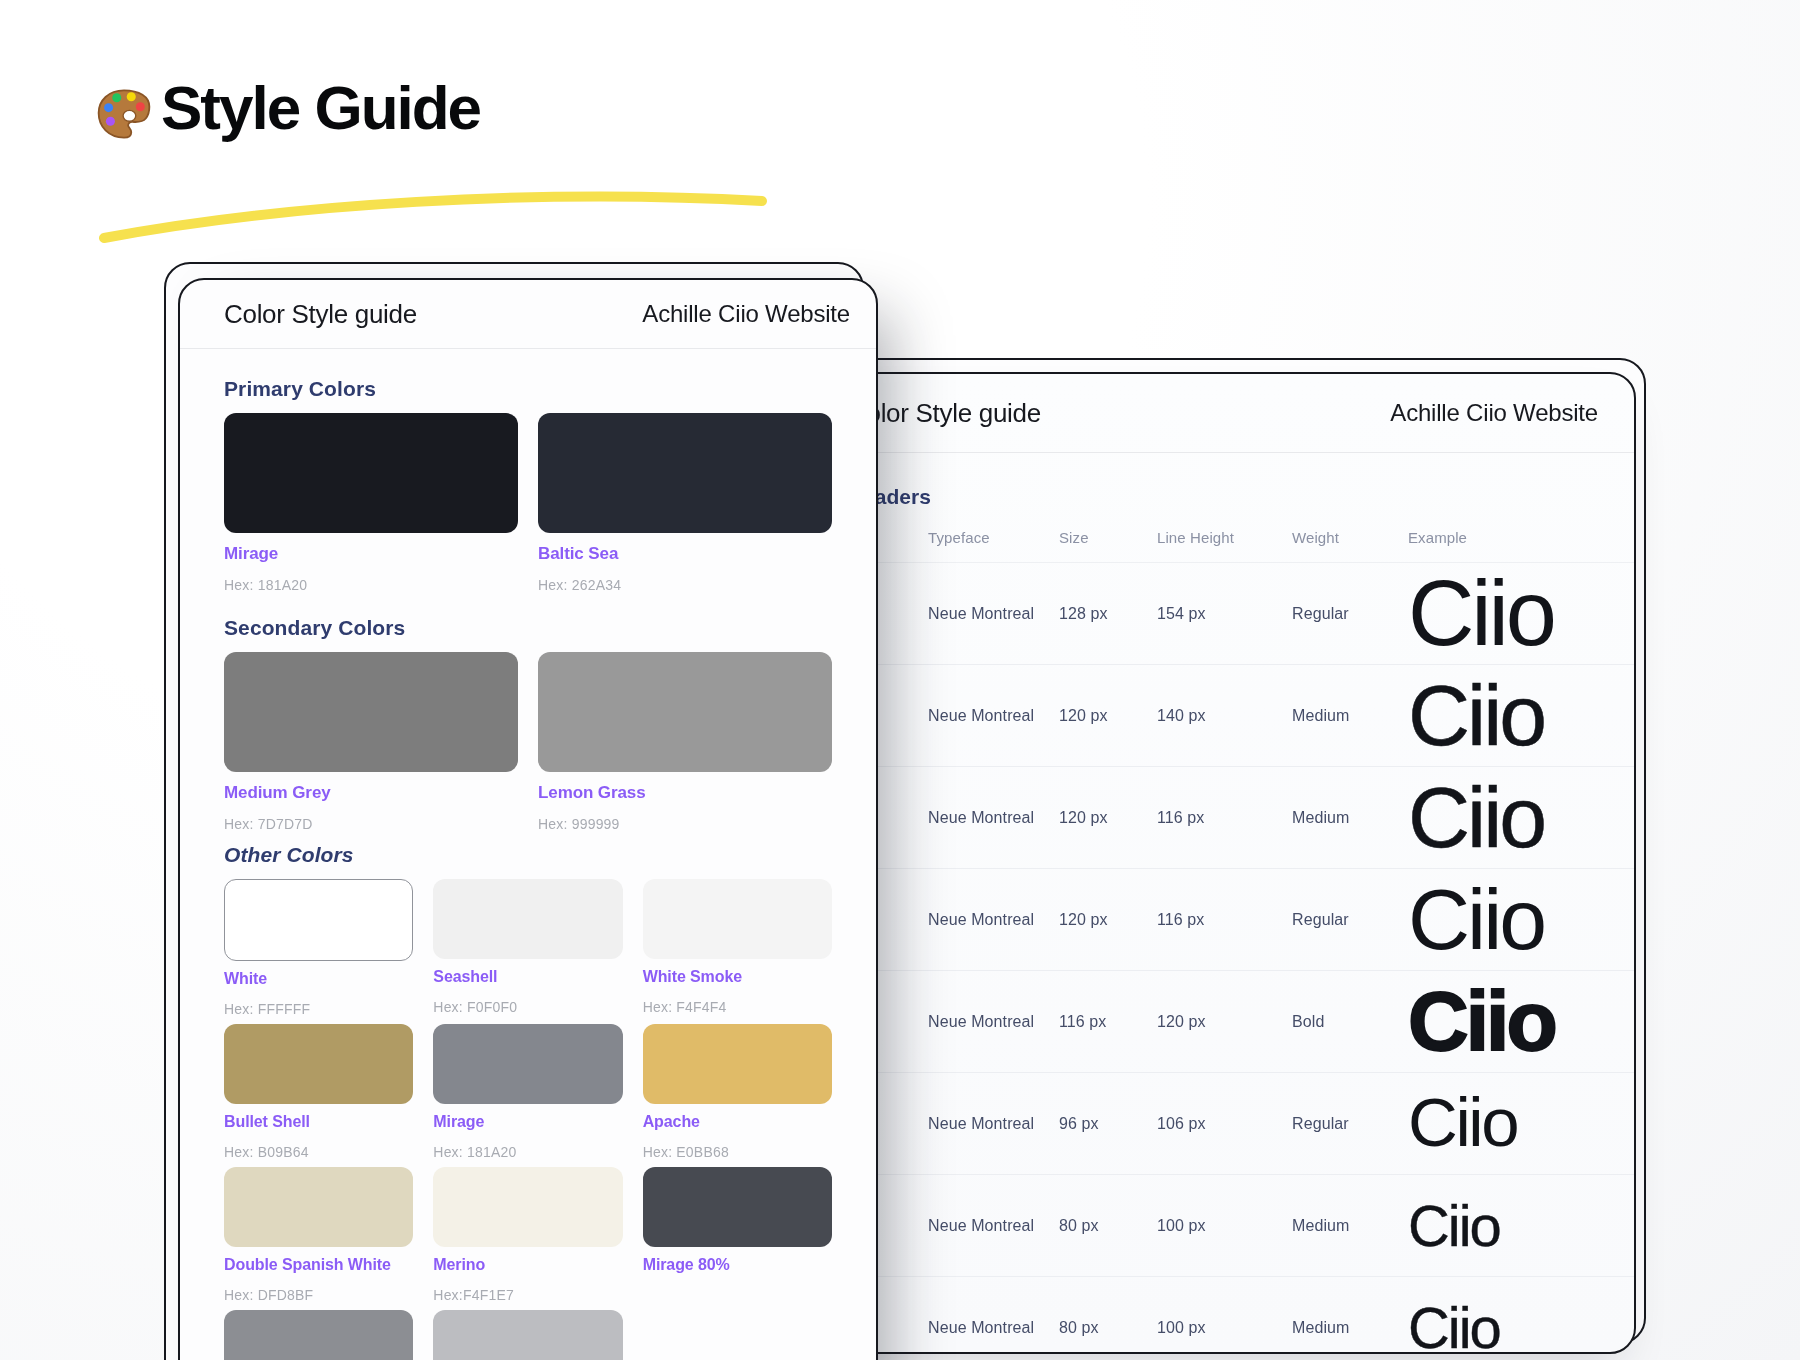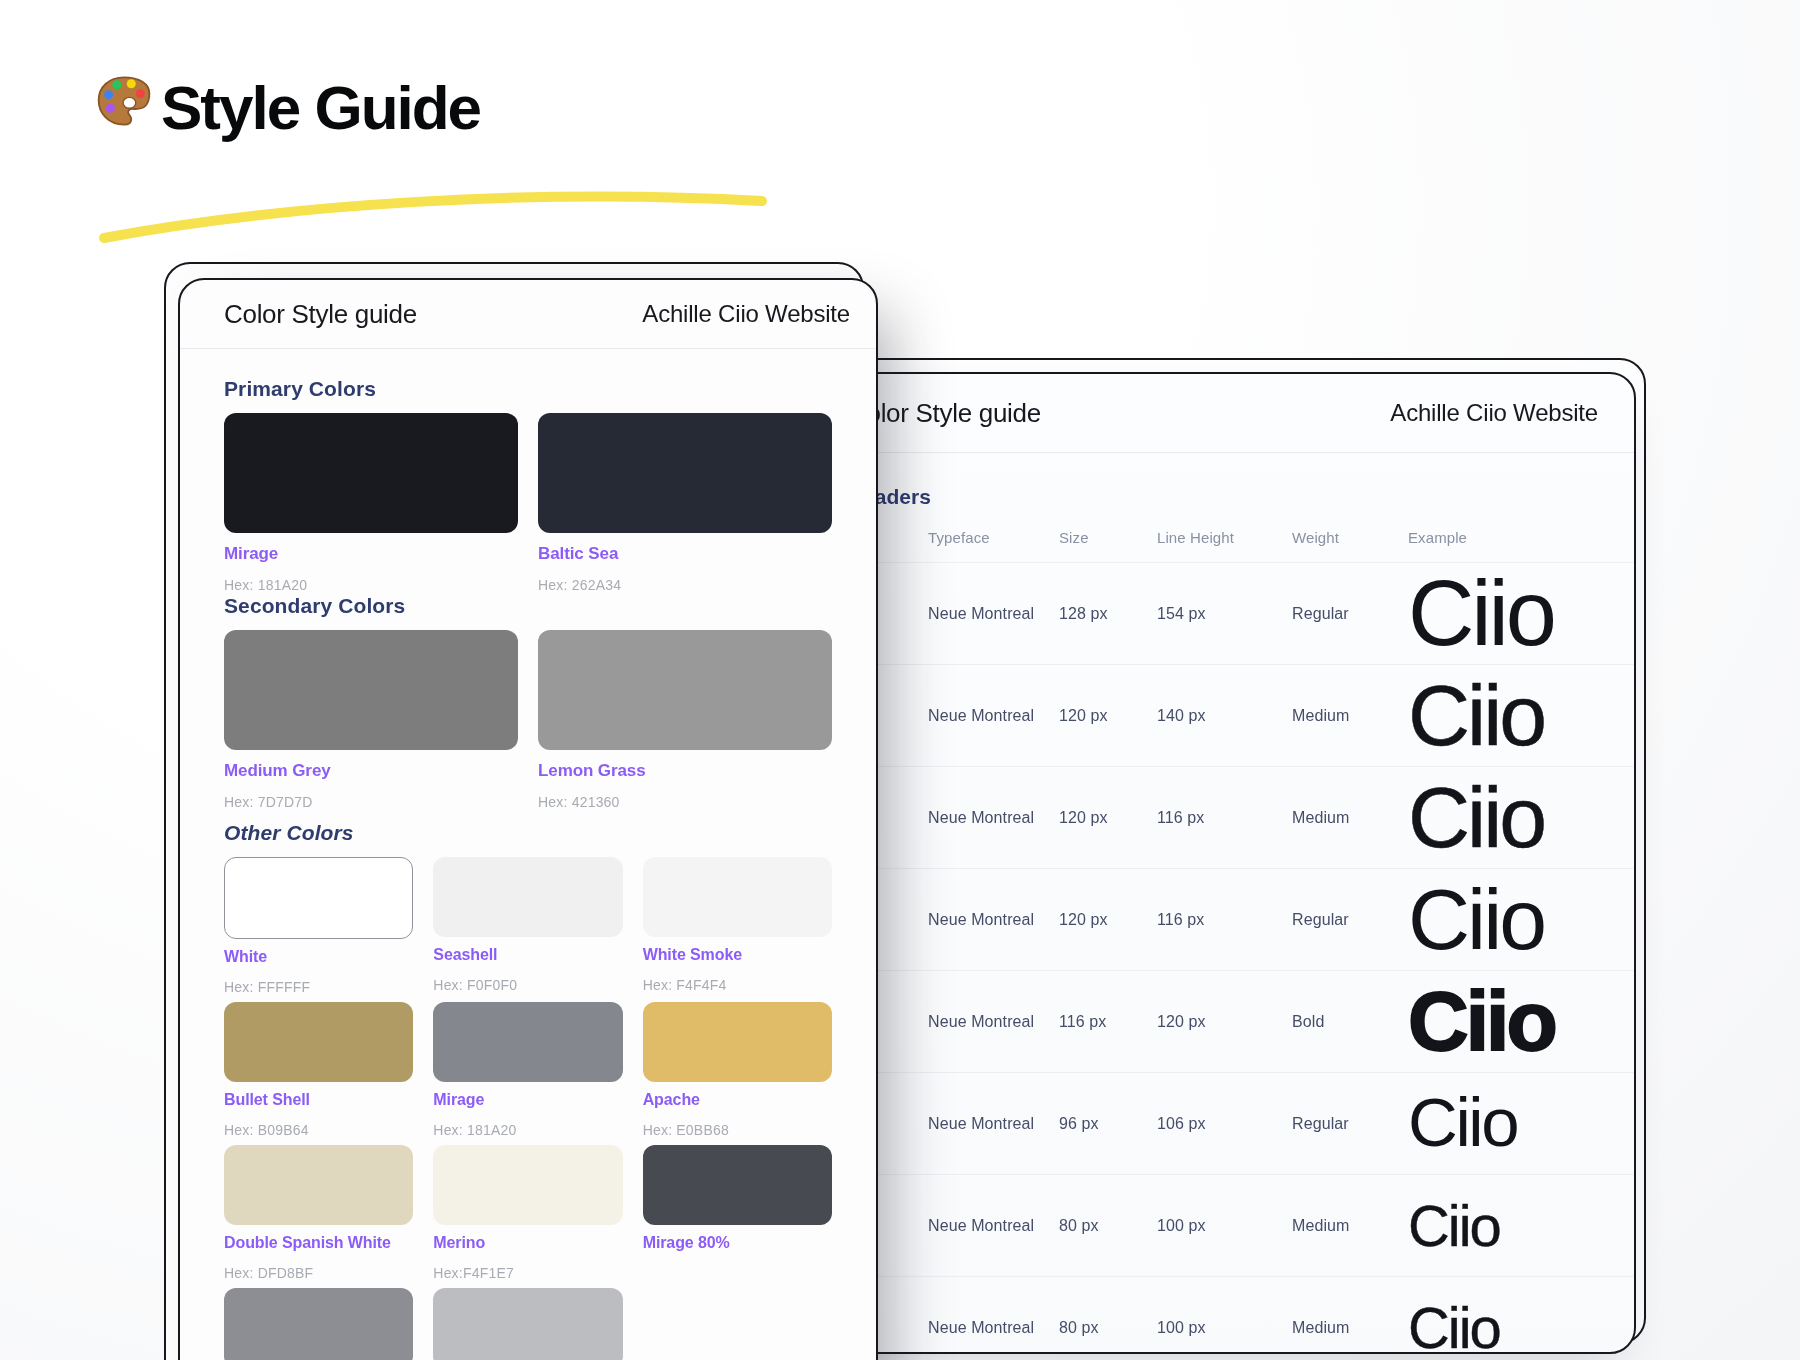--- a/index.html
+++ b/index.html
@@ -2,21 +2,21 @@
 <html><head>
 <meta charset="utf-8">
 <style>
   html,body{margin:0;padding:0;}
   body{
     width:1800px;height:1360px;overflow:hidden;position:relative;
     font-family:"Liberation Sans","DejaVu Sans",sans-serif;
     background:radial-gradient(ellipse at 28% 15%, #ffffff 35%, #f4f5f7 100%);
   }
   
-  .page-title{position:absolute;left:95px;top:72px;display:flex;align-items:flex-start;gap:8px;}
+  .page-title{position:absolute;left:95px;top:72px;display:flex;align-items:flex-end;gap:8px;}
   .page-title .txt{font-size:62px;font-weight:700;letter-spacing:-2px;color:#08090b;}
   .swoosh{position:absolute;left:96px;top:182px;}
   
   .card{position:absolute;background:#fdfdfe;border:2px solid #16181e;border-radius:26px;box-sizing:border-box;overflow:hidden;}
   .card.back{overflow:hidden;}
   .lcard-back{left:164px;top:262px;width:700px;height:1150px;z-index:3;}
   .lcard{left:178px;top:278px;width:700px;height:1150px;z-index:4;
          box-shadow:30px 18px 60px -18px rgba(24,26,38,.35);}
   .rcard-back{left:832px;top:358px;width:814px;height:986px;z-index:1;}
   .rcard{left:820px;top:372px;width:816px;height:982px;z-index:2;
@@ -25,21 +25,21 @@
   .card-header{display:flex;align-items:center;justify-content:space-between;
                border-bottom:1px solid #e8e9ec;}
   .lcard .card-header{height:68px;padding:0 26px 0 44px;}
   .rcard .card-header{height:78px;padding:0 36px 0 26px;}
   .card-title{font-size:26px;color:#17191f;letter-spacing:-.3px;}
   .card-subtitle{font-size:24px;color:#17191f;letter-spacing:-.2px;}
   
   .lcard-body{padding:0 44px;}
   .section-heading{font-size:21px;font-weight:700;color:#2f3c6e;letter-spacing:.1px;line-height:24px;margin:0;}
   .sh-primary{margin-top:28px;}
-  .sh-secondary{}
+  .sh-secondary{margin-top:22px;}
   .sh-other{margin-top:10px;font-style:italic;}
   .grid2{display:grid;grid-template-columns:1fr 1fr;column-gap:20px;margin-top:12px;}
   .grid3{display:grid;grid-template-columns:1fr 1fr 1fr;column-gap:20px;row-gap:6px;margin-top:12px;}
   .swatch{border-radius:12px;}
   .swatch.lg{height:120px;}
   .swatch.sm{height:80px;}
   .swatch-name{margin-top:10px;font-size:17px;font-weight:700;color:#8b5cf6;line-height:22px;letter-spacing:-.1px;}
   .grid3 .swatch-name{margin-top:8px;font-size:16px;line-height:20px;}
   .swatch-hex{margin-top:12px;font-size:14px;color:#a8abb2;line-height:17px;letter-spacing:.2px;}
   
@@ -157,21 +157,21 @@
     <h3 class="section-heading sh-secondary">Secondary Colors</h3>
     <div class="grid2">
       <div class="swatch-item">
         <div class="swatch lg" style="background:#7D7D7D"></div>
         <div class="swatch-name">Medium Grey</div>
         <div class="swatch-hex">Hex: 7D7D7D</div>
       </div>
       <div class="swatch-item">
         <div class="swatch lg" style="background:#999999"></div>
         <div class="swatch-name">Lemon Grass</div>
-        <div class="swatch-hex">Hex: 421360</div>
+        <div class="swatch-hex">Hex: 999999</div>
       </div>
     </div>
 
     <h3 class="section-heading sh-other">Other Colors</h3>
     <div class="grid3">
       <div class="swatch-item">
         <div class="swatch sm" style="background:#FFFFFF;border:1px solid #90939a"></div>
         <div class="swatch-name">White</div>
         <div class="swatch-hex">Hex: FFFFFF</div>
       </div>

